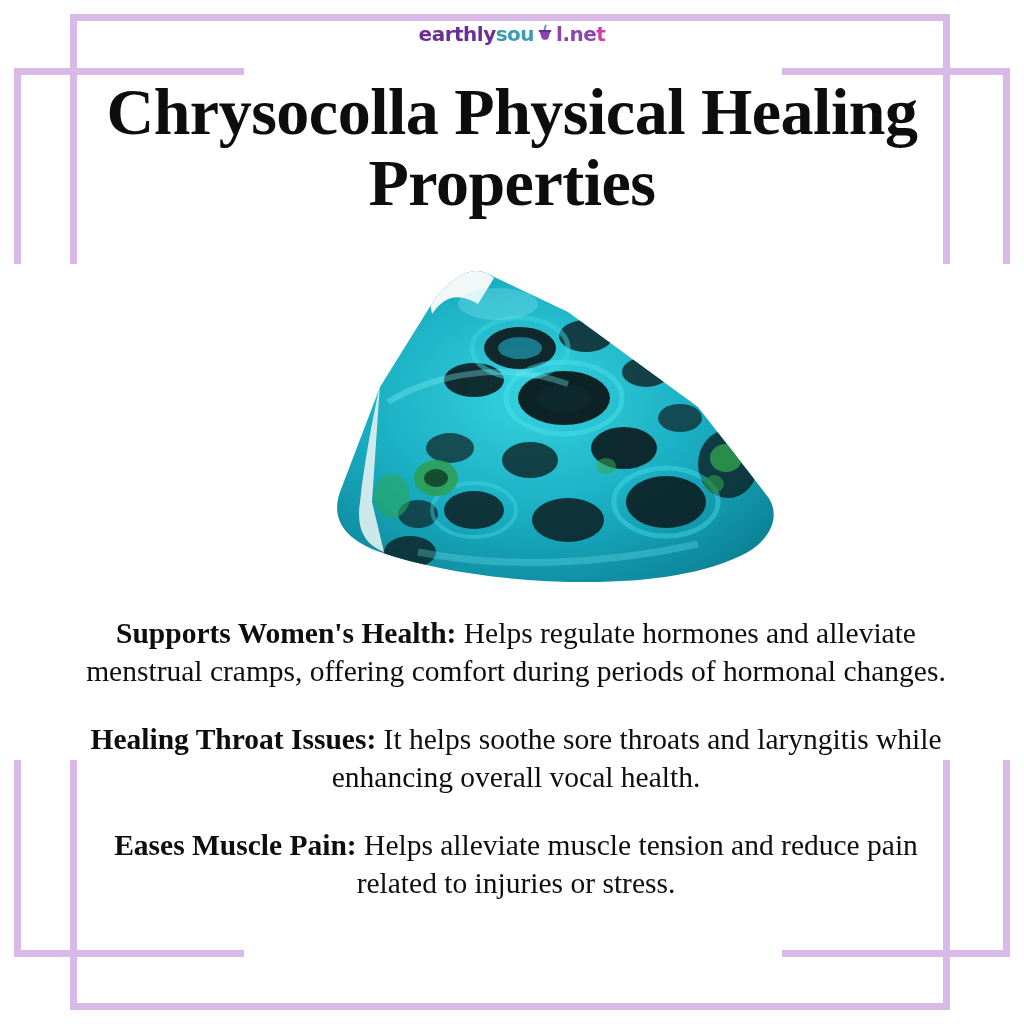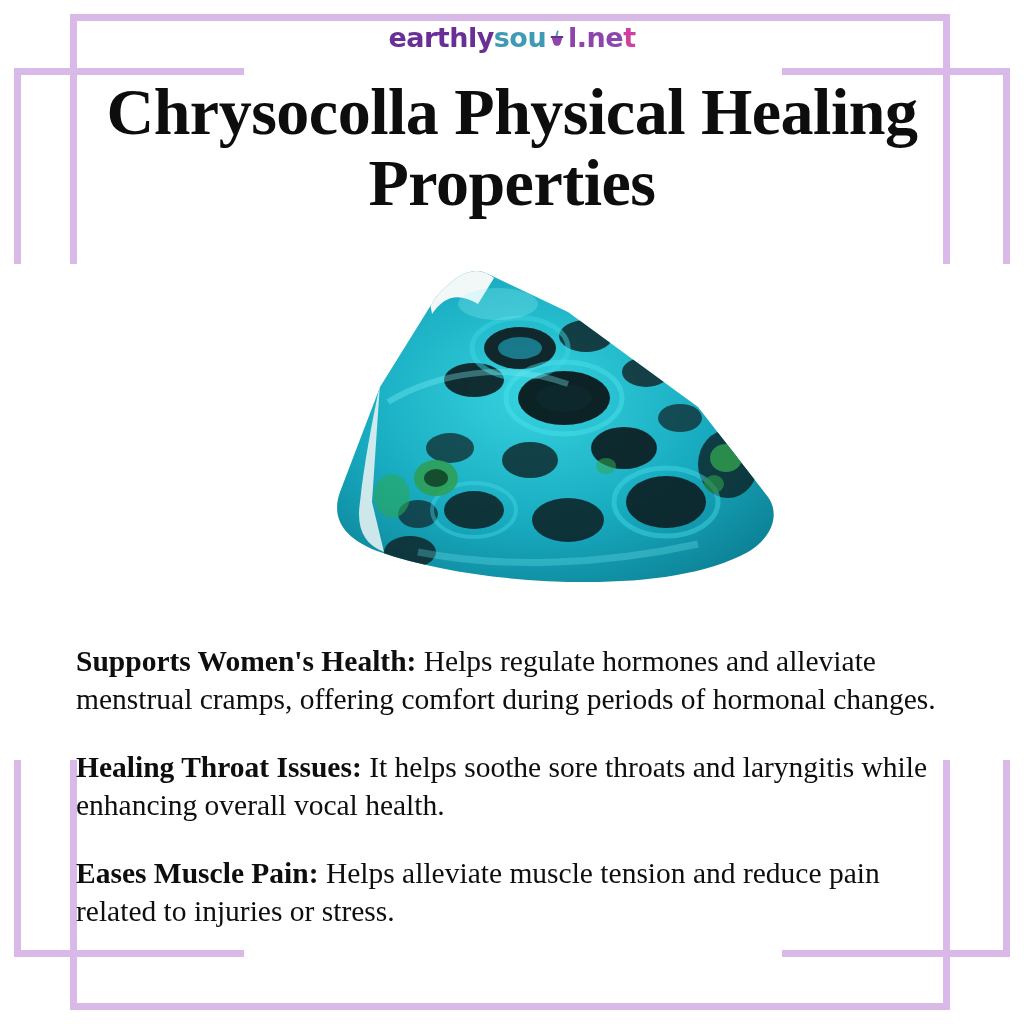--- a/index.html
+++ b/index.html
@@ -40,21 +40,21 @@
   .fl-bot-right-v{ left: 943px; top: 760px;  width: 7px;   height: 250px; }
 
   
   .brand {
     position: absolute;
     top: 22px;
     left: 0;
     width: 1024px;
     text-align: center;
     font-family: "DejaVu Sans", sans-serif;
-    font-size: 27px;
+    font-size: 20px;
     font-weight: 700;
     letter-spacing: -0.5px;
     color: #7b3fa0;
     white-space: nowrap;
   }
   .brand .b1 { color: #6a2f97; }
   .brand .b2 { color: #3f9bb5; }
   .brand .b3 { color: #8e44ad; }
   .brand .b4 { color: #cf3fa0; }
   .brand-mark {
@@ -86,23 +86,24 @@
     top: 252px;
     left: 268px;
     width: 520px;
     height: 345px;
   }
   .stone-svg { display: block; width: 100%; height: 100%; }
 
   
   .content {
     position: absolute;
-    top: 612px;
+    top: 584px;
     left: 76px;
     width: 880px;
+    text-align: center;
   }
   .para {
     font-family: "Liberation Serif", serif;
     font-size: 29.5px;
     line-height: 1.30;
     color: #0e0e0e;
     margin-bottom: 26px;
   }
   .para:last-child { margin-bottom: 16px; }
   .lead {

